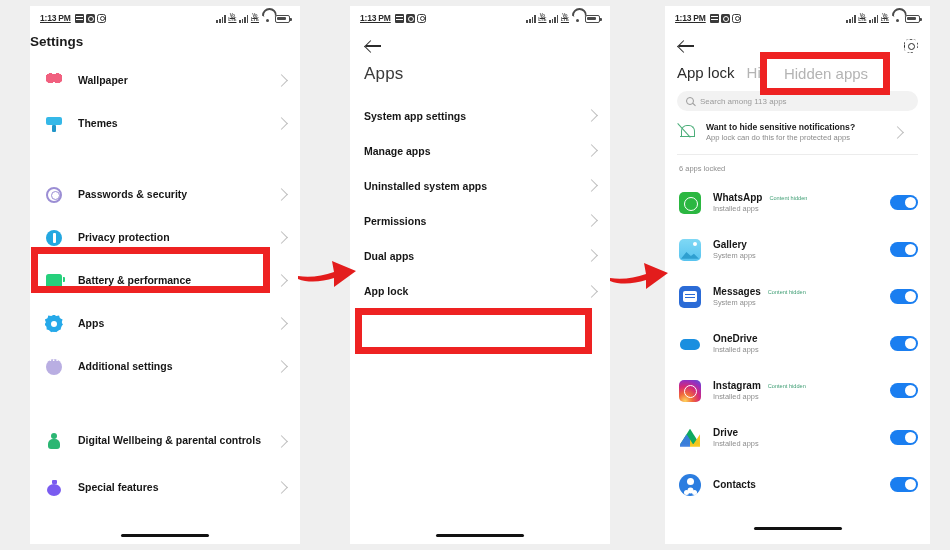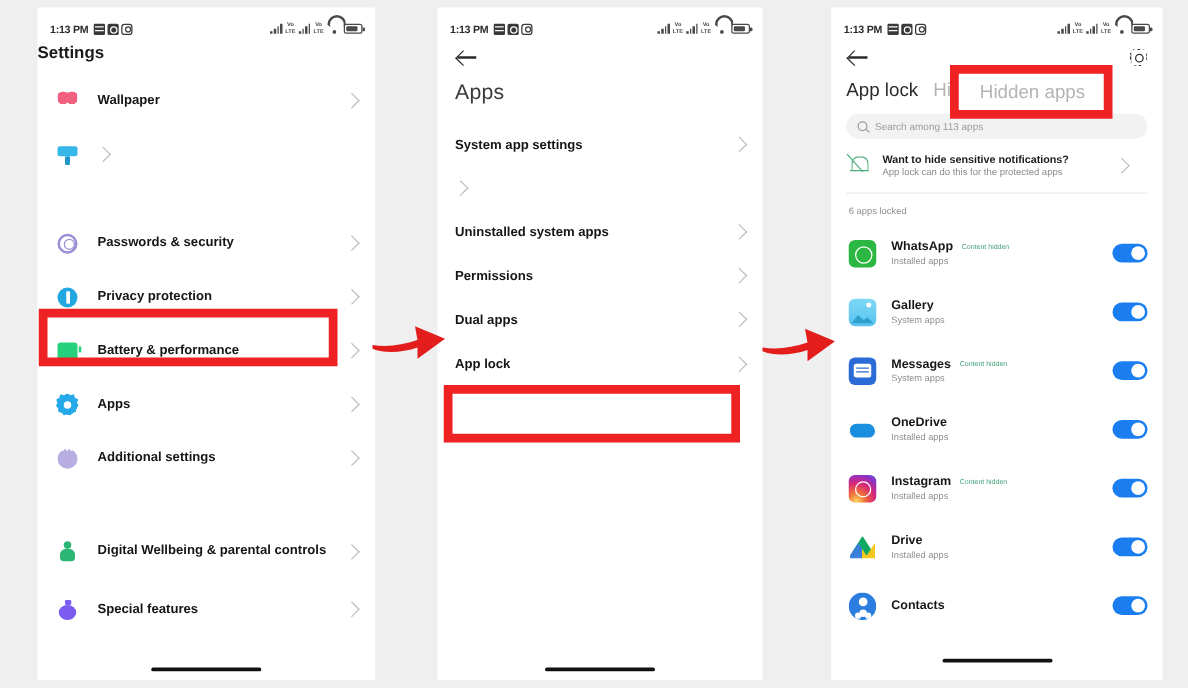--- a/index.html
+++ b/index.html
@@ -14,22 +14,22 @@
   .phone {
     position: absolute; top: 6px; height: 538px;
     background: #ffffff; overflow: hidden;
   }
   #phone1 { left: 30px;  width: 270px; }
   #phone2 { left: 350px; width: 260px; }
   #phone3 { left: 665px; width: 265px; }
 
   
   .statusbar {
-    height: 24px; display: flex; align-items: flex-start;
-    padding: 12px 10px; font-size: 8.5px; color: #2a2a2a; font-weight: bold;
+    height: 24px; display: flex; align-items: center;
+    padding: 12px 10px; font-size: 8.5px; color: #2a2a2a; font-weight: bold; text-decoration: underline;
   }
   .sb-left { display: flex; align-items: center; gap: 2px; }
   .sb-time { letter-spacing: -0.2px; margin-right: 2px; }
   .sb-ic { width: 9px; height: 9px; display: inline-block; position: relative; }
   .ic-sms { background:#3a3a3a; border-radius:1px; }
   .ic-sms:before{content:"";position:absolute;left:1px;right:1px;top:2px;height:1px;background:#fff;}
   .ic-sms:after{content:"";position:absolute;left:1px;right:1px;top:5px;height:1px;background:#fff;}
   .ic-cam { background:#3a3a3a; border-radius:1.5px; }
   .ic-cam:after{content:"";position:absolute;left:2.5px;top:2.5px;width:4px;height:4px;border:1px solid #fff;border-radius:50%;}
   .ic-insta { border:1.3px solid #3a3a3a; border-radius:2.5px; }
@@ -239,20 +239,21 @@
 
     <div class="p1-title">Settings</div>
 
     <div class="row1">
       <span class="ic ic-wallpaper"></span>
       <span class="lbl">Wallpaper</span>
       <span class="chev"></span>
     </div>
     <div class="row1">
       <span class="ic ic-themes"></span>
+      <span class="lbl">Themes</span>
       <span class="chev"></span>
     </div>
     <div class="gap-lg"></div>
     <div class="row1">
       <span class="ic ic-pass"></span>
       <span class="lbl">Passwords &amp; security</span>
       <span class="chev"></span>
     </div>
     <div class="row1">
       <span class="ic ic-priv"></span>
@@ -329,20 +330,21 @@
     <div class="p2-head">
       <div class="back-arrow"></div>
     </div>
     <div class="p2-title">Apps</div>
 
     <div class="row2">
       <span class="lbl">System app settings</span>
       <span class="chev"></span>
     </div>
     <div class="row2">
+      <span class="lbl">Manage apps</span>
       <span class="chev"></span>
     </div>
     <div class="row2">
       <span class="lbl">Uninstalled system apps</span>
       <span class="chev"></span>
     </div>
     <div class="row2">
       <span class="lbl">Permissions</span>
       <span class="chev"></span>
     </div>

